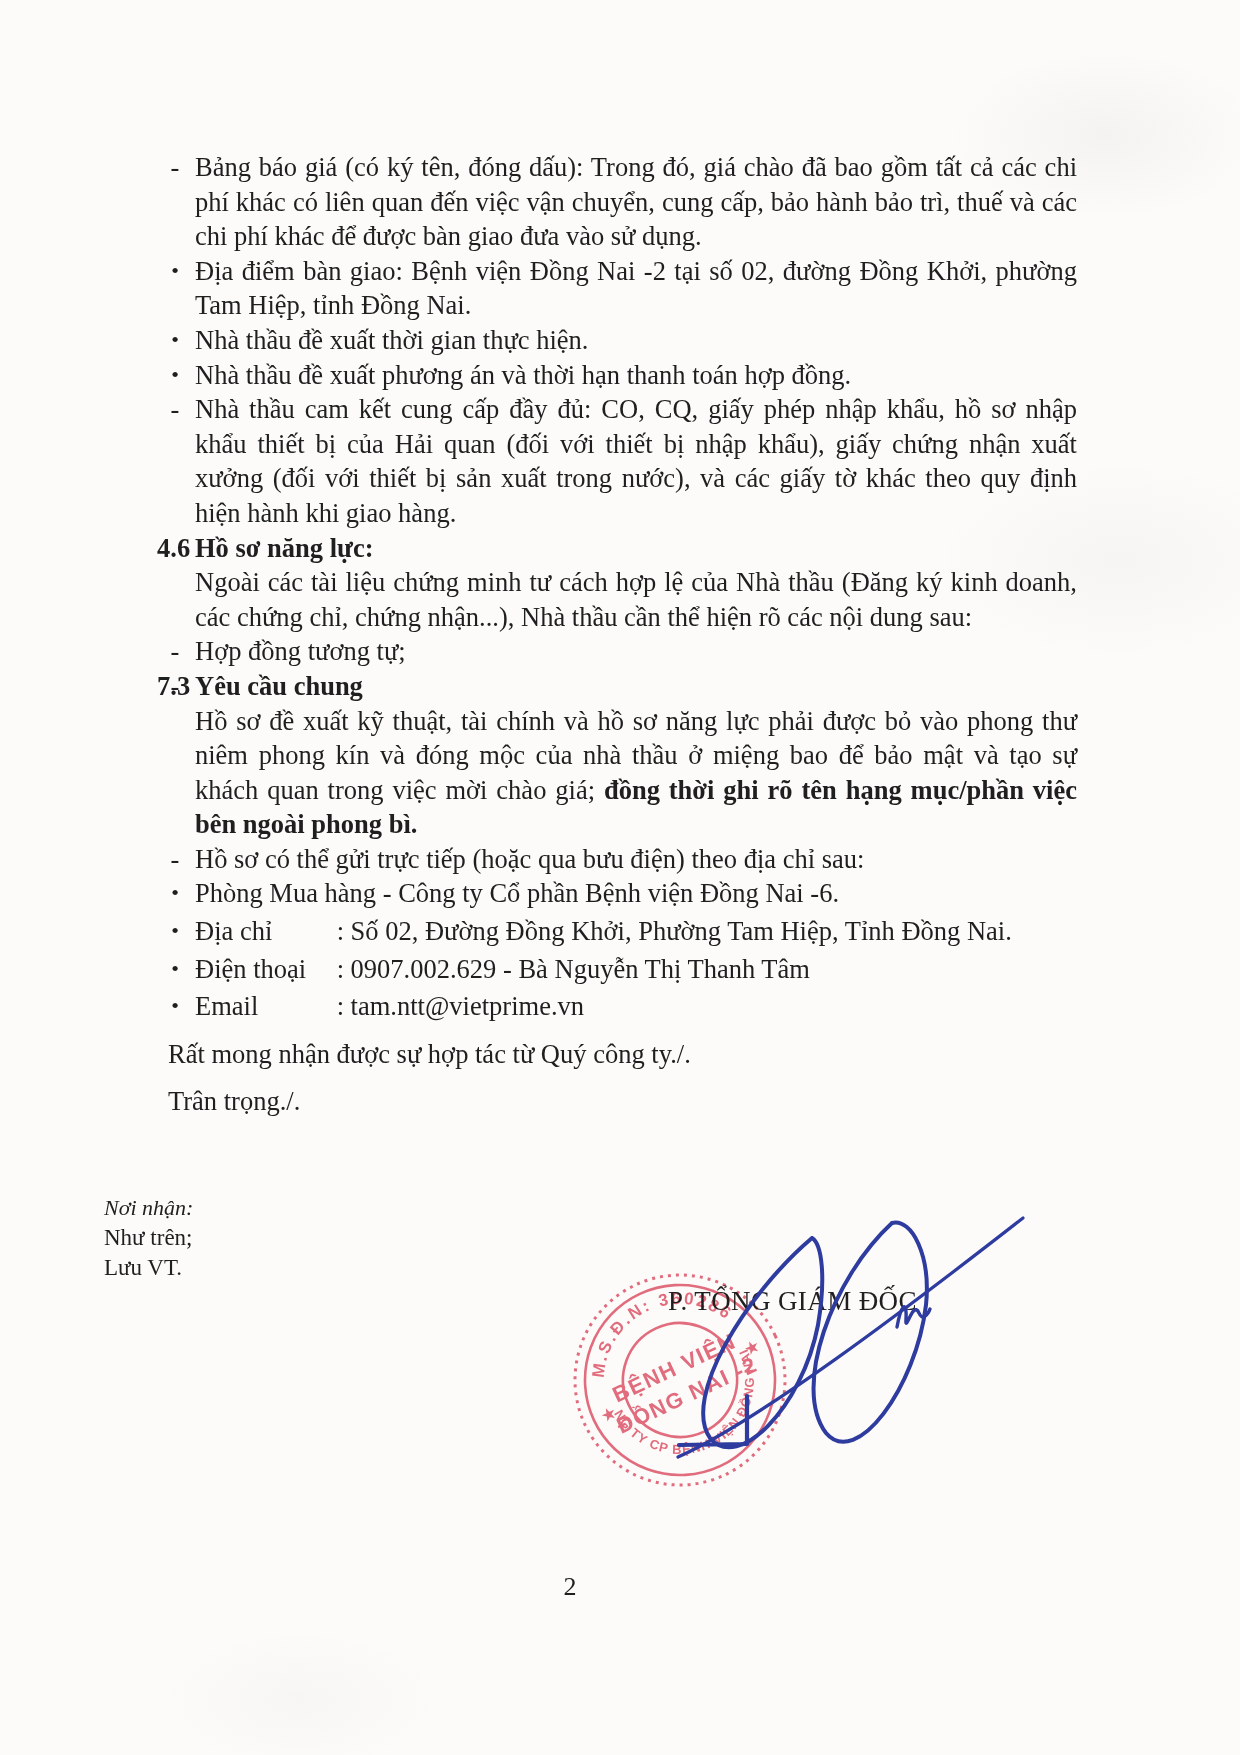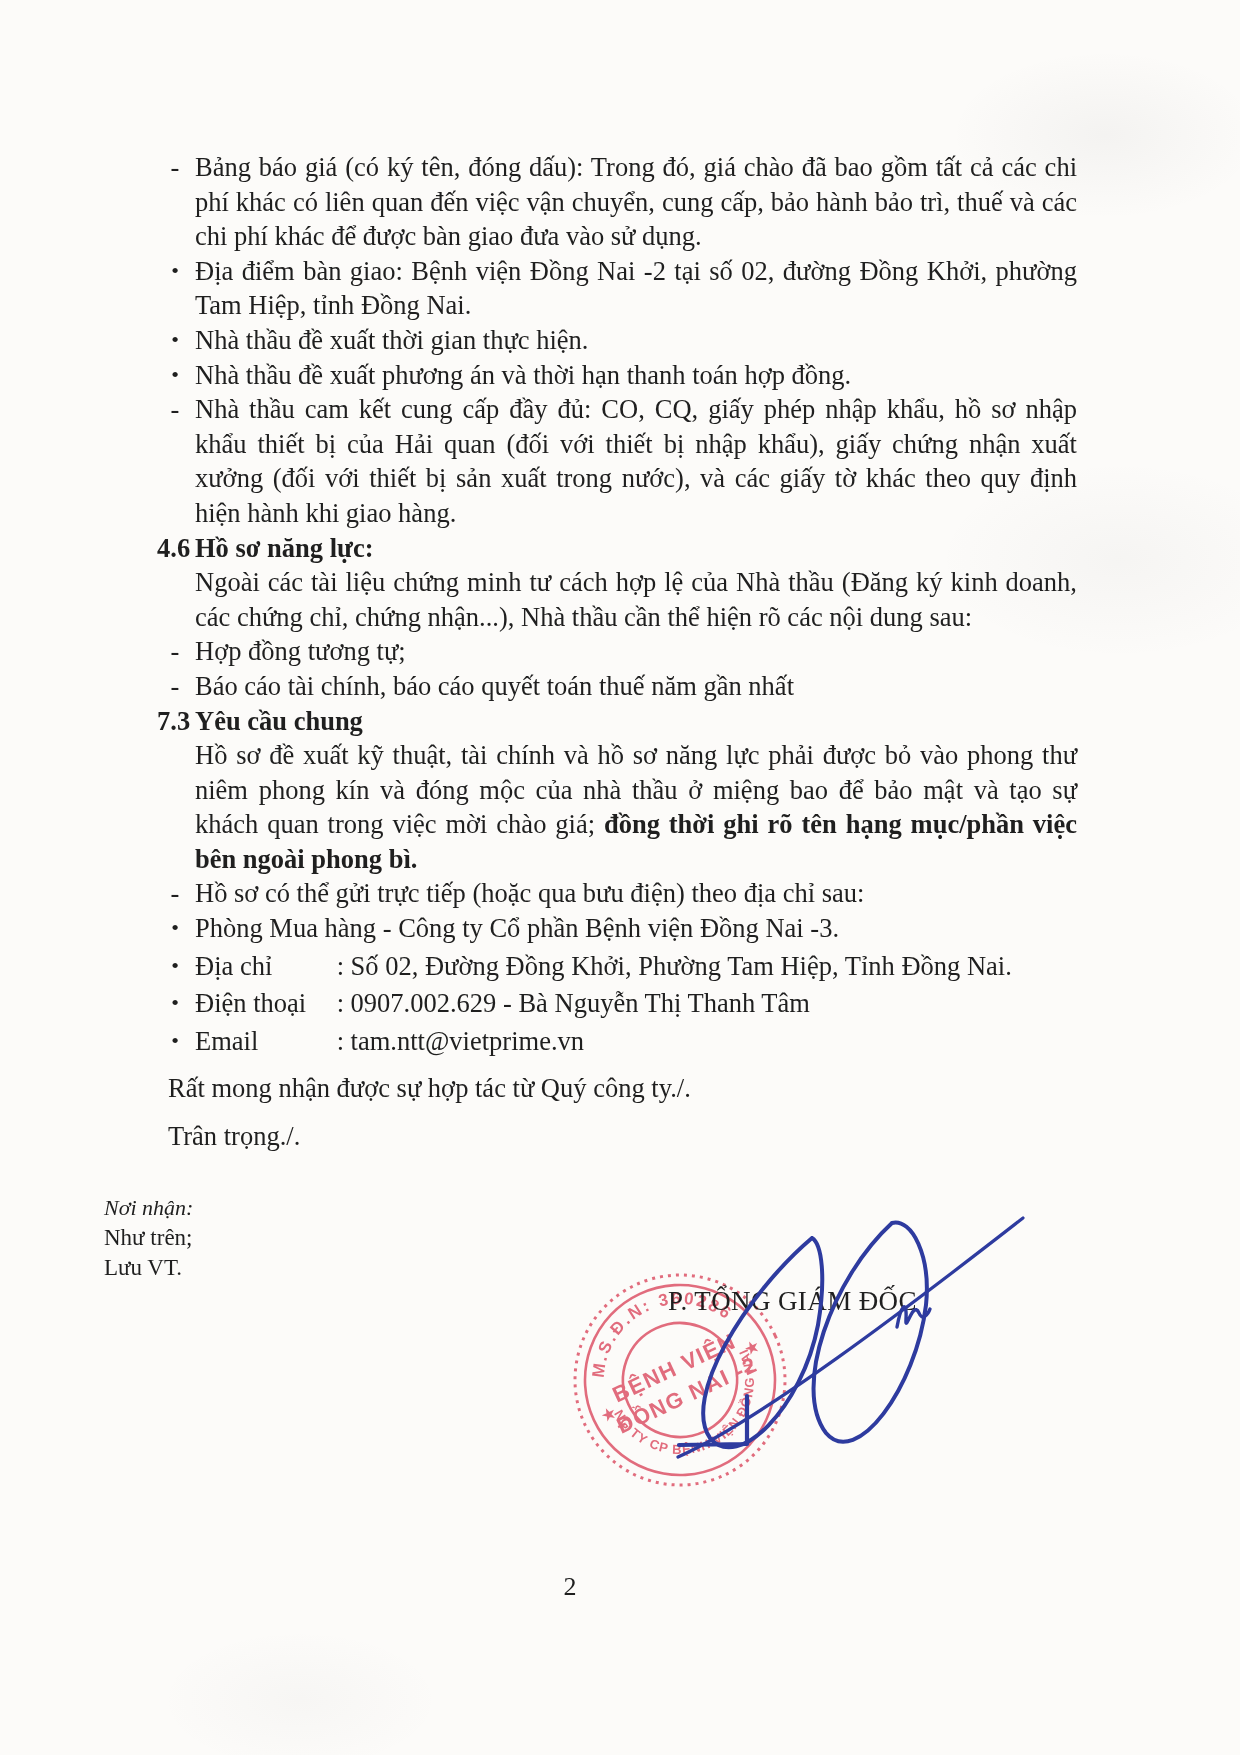--- a/index.html
+++ b/index.html
@@ -100,40 +100,39 @@
 
     <div>Ngoài các tài liệu chứng minh tư cách hợp lệ của Nhà thầu (Đăng ký kinh doanh, các chứng chỉ, chứng nhận...), Nhà thầu cần thể hiện rõ các nội dung sau:</div>
 
     <div class="li">
       <span class="marker">-</span>
       <span>Hợp đồng tương tự;</span>
     </div>
 
     <div class="li">
       <span class="marker">-</span>
-      <span>Báo cáo tài chính, báo cáo quyết toán thuế năm gần nhất</span>
     </div>
 
     <div class="heading">
       <span class="hnum">7.3</span>
       <span>Yêu cầu chung</span>
     </div>
 
     <div>
       <span>Hồ sơ đề xuất kỹ thuật, tài chính và hồ sơ năng lực phải được bỏ vào phong thư niêm phong kín và đóng mộc của nhà thầu ở miệng bao để bảo mật và tạo sự khách quan trong việc mời chào giá; </span><span class="bold">đồng thời ghi rõ tên hạng mục/phần việc bên ngoài phong bì.</span>
     </div>
 
     <div class="li">
       <span class="marker">-</span>
       <span>Hồ sơ có thể gửi trực tiếp (hoặc qua bưu điện) theo địa chỉ sau:</span>
     </div>
 
     <div class="li">
       <span class="marker bullet">•</span>
-      <span>Phòng Mua hàng - Công ty Cổ phần Bệnh viện Đồng Nai -3.</span>
+      <span>Phòng Mua hàng - Công ty Cổ phần Bệnh viện Đồng Nai -6.</span>
     </div>
 
     <div class="li row">
       <span class="marker bullet">•</span>
       <span class="lbl">Địa chỉ</span>
       <span>: Số 02, Đường Đồng Khởi, Phường Tam Hiệp, Tỉnh Đồng Nai.</span>
     </div>
 
     <div class="li row">
       <span class="marker bullet">•</span>

